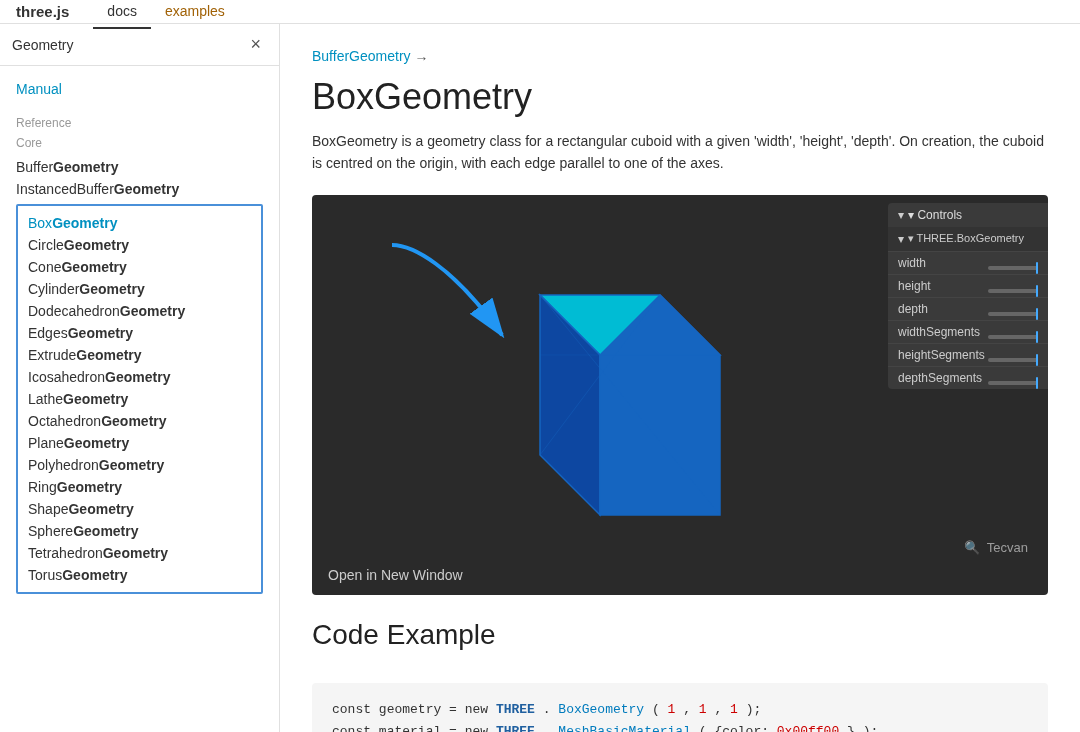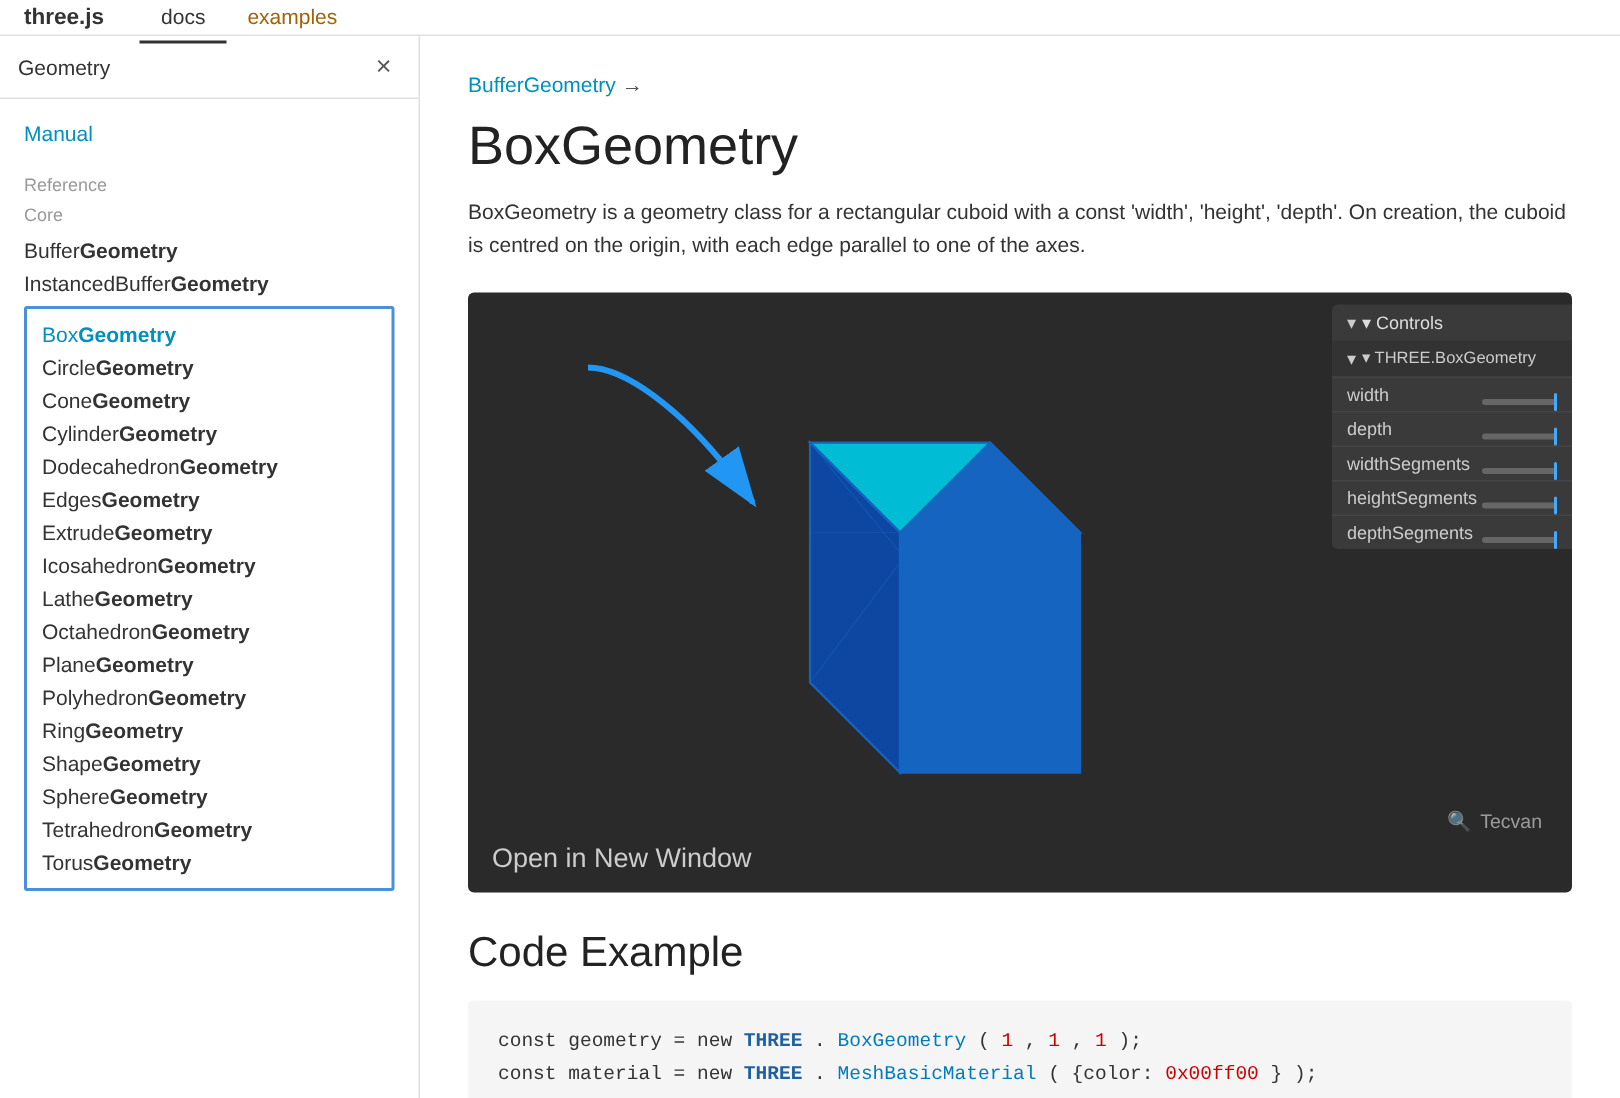--- a/index.html
+++ b/index.html
@@ -122,21 +122,21 @@
     }
 
     
     .viewer-footer {
       position: absolute; bottom: 12px; left: 16px;
       color: #ccc; font-size: 13px;
     }
 
     
     .section-title {
-      font-size: 28px; font-weight: 400; color: #222; margin-bottom: 16px;
+      font-size: 28px; font-weight: 400; color: #222; margin-bottom: 32px;
     }
     .code-block {
       background: #f5f5f5; border-radius: 4px; padding: 16px 20px; font-family: 'Courier New', monospace; font-size: 13px; line-height: 1.7;
     }
     .code-keyword { color: #333; }
     .code-class { color: #2060a0; font-weight: 600; }
     .code-method { color: #007bbd; }
     .code-number { color: #c00; }
     .code-var { color: #333; }
 
@@ -238,21 +238,21 @@
 
   <main class="content-area">
 
     <div class="breadcrumb">
       <a style="color:#0090c0; text-decoration:none; cursor:pointer;">BufferGeometry</a>
       <span class="breadcrumb-arrow">→</span>
     </div>
 
     <h1 class="page-title">BoxGeometry</h1>
 
-    <p class="page-description">BoxGeometry is a geometry class for a rectangular cuboid with a const 'width', 'height', 'depth'. On creation, the cuboid is centred on the origin, with each edge parallel to one of the axes.</p>
+    <p class="page-description">BoxGeometry is a geometry class for a rectangular cuboid with a given 'width', 'height', 'depth'. On creation, the cuboid is centred on the origin, with each edge parallel to one of the axes.</p>
 
     <div class="viewer-container">
 
       <div class="cube-svg-area">
         <svg width="360" height="360" viewBox="0 0 360 360">
 
           <polygon points="120,80 240,80 300,140 180,140" fill="#00bcd4" stroke="#1565c0" stroke-width="1.5"></polygon>
 
           <polygon points="120,80 120,240 180,300 180,140" fill="#0d47a1" stroke="#1565c0" stroke-width="1.5"></polygon>
 
@@ -283,39 +283,43 @@
         </div>
         <div class="controls-section-header">
           <span>▾</span>
           <span style="font-size:11px; color:#ccc;">▾ THREE.BoxGeometry</span>
         </div>
         <div class="controls-row">
           <span class="controls-row-label">width</span>
           <div class="controls-slider"></div>
         </div>
         <div class="controls-row">
+          <span class="controls-row-label">height</span>
+          <div class="controls-slider"></div>
+        </div>
+        <div class="controls-row">
           <span class="controls-row-label">depth</span>
           <div class="controls-slider"></div>
         </div>
         <div class="controls-row">
           <span class="controls-row-label">widthSegments</span>
           <div class="controls-slider"></div>
         </div>
         <div class="controls-row">
           <span class="controls-row-label">heightSegments</span>
           <div class="controls-slider"></div>
         </div>
         <div class="controls-row">
           <span class="controls-row-label">depthSegments</span>
           <div class="controls-slider"></div>
         </div>
       </div>
 
       <div class="viewer-footer">
-        <a style="color:#ccc; text-decoration:none; cursor:pointer; font-size:18px;">Open in New Window</a>
+        <a style="color:#ccc; text-decoration:none; cursor:pointer; font-size:14px;">Open in New Window</a>
       </div>
 
       <div class="watermark">
         <span>🔍</span>
         <span>Tecvan</span>
       </div>
     </div>
 
     <h2 class="section-title">Code Example</h2>
     <div class="code-block">

